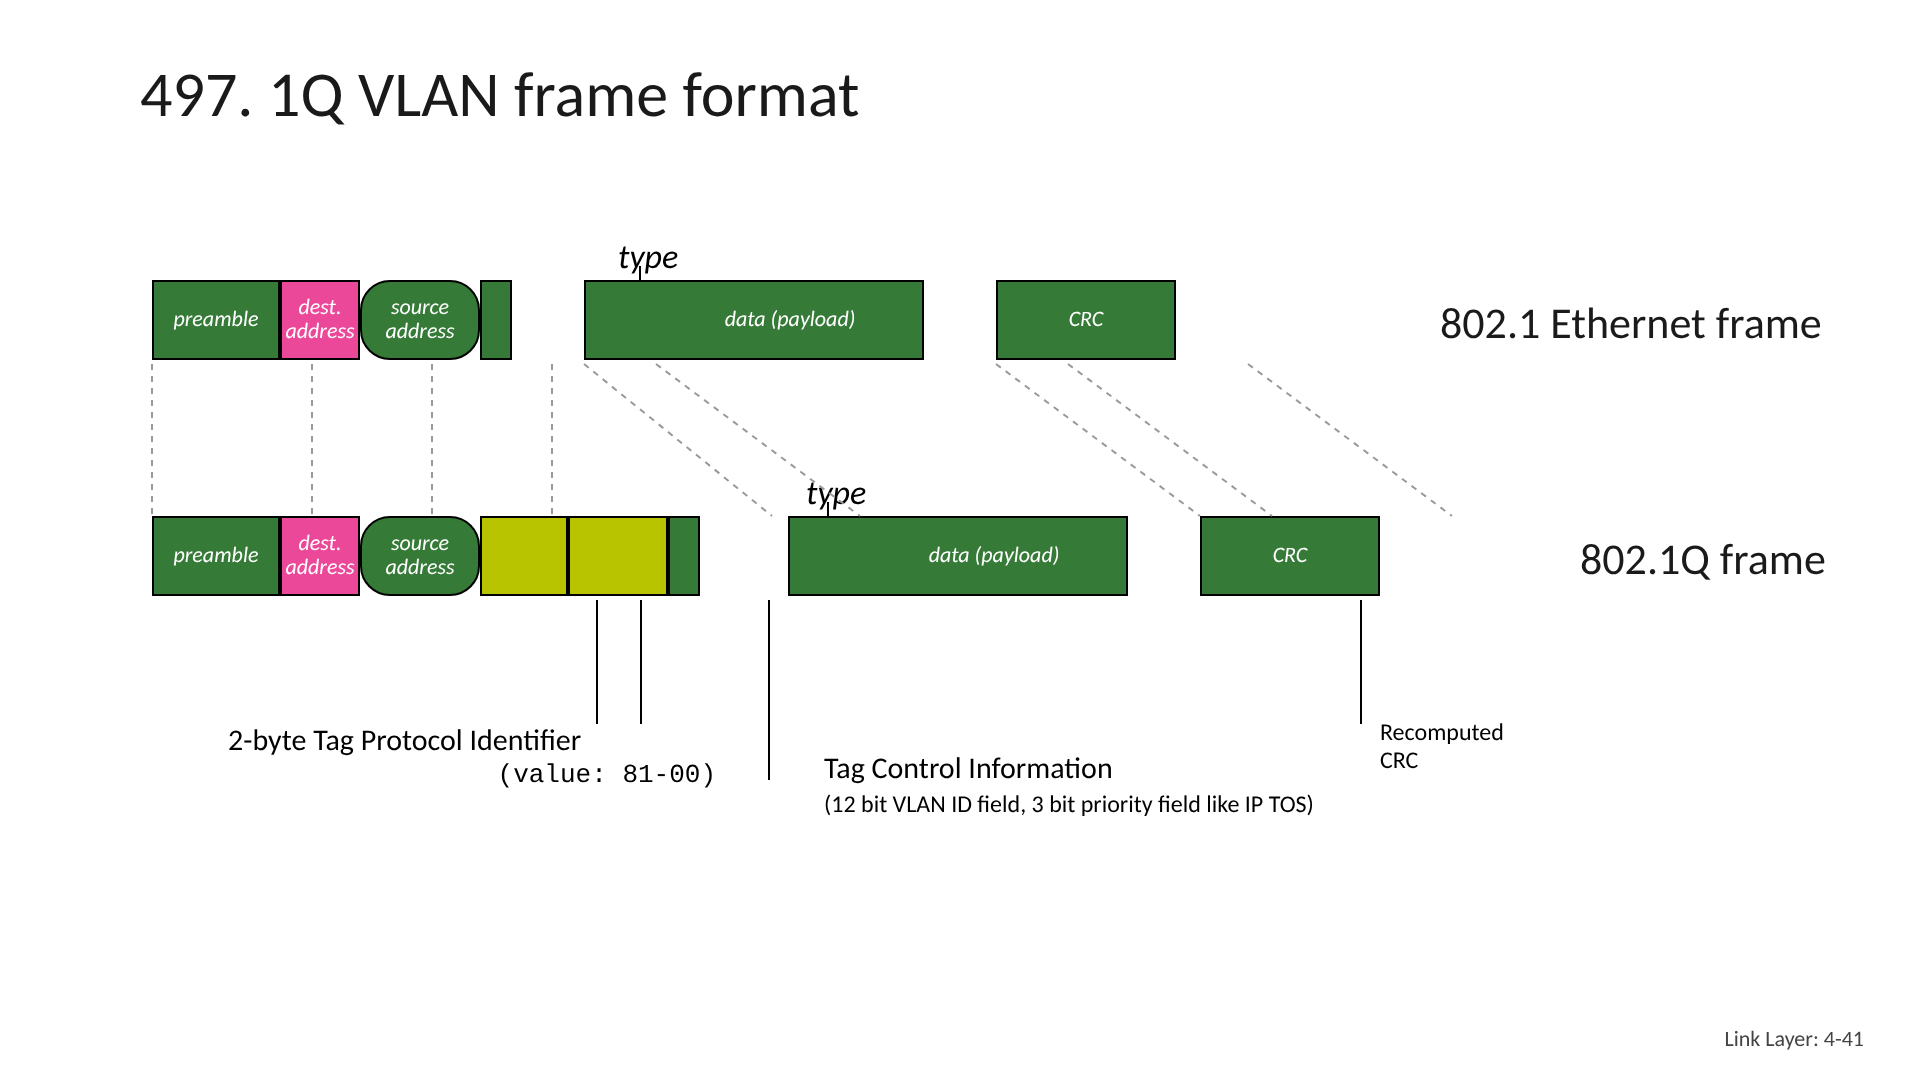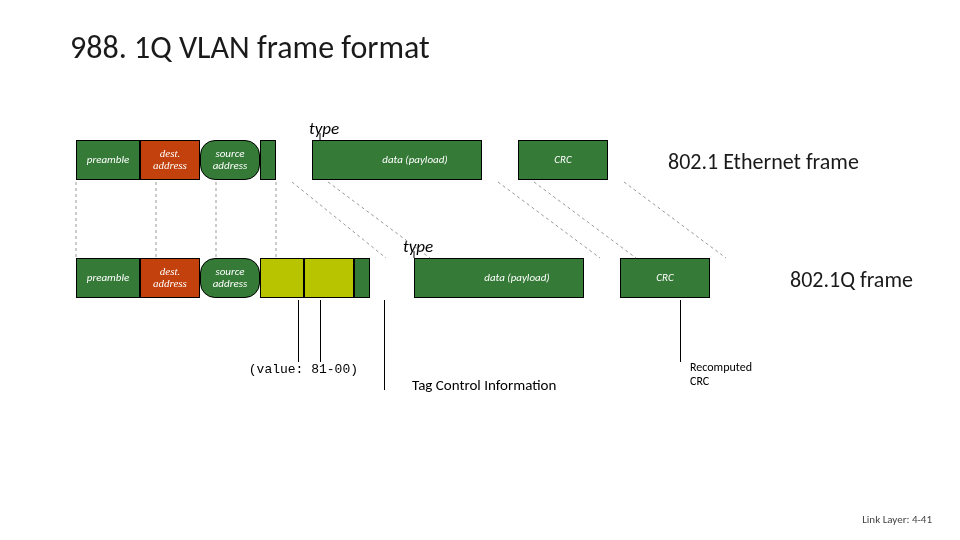--- a/index.html
+++ b/index.html
@@ -29,21 +29,21 @@
     display: flex;
     align-items: center;
     justify-content: center;
     text-align: center;
     line-height: 1.05;
     border: 1px solid #000;
     font-style: italic;
     white-space: pre-line;
   }
   .preamble { background:#357a37; width:64px; font-style: italic;}
-  .dest     { background:#c2410c; width:60px;font-family:Liberation Serif, serif; }
+  .dest     { background:#ec4899; width:40px; }
   .src      { background:#357a37; width:60px;border-radius:15px; }
   .typebox  { background:#357a37; width:16px; }
   .payload  { background:#357a37;  padding-left: 36px;}
   .crc      { background:#357a37; font-style: italic;}
   .gap      { background:#fff; border:none; }
   .tpi      { background:#b9c400; width:44px; }
   .tci      { background:#b9c400; width:50px; }
   .typelbl {
     position: absolute;
     font-size: 17px;
@@ -84,36 +84,36 @@
   }
   .vline {
     position:absolute;
     width:0;
     border-left:1px solid #000;
   }
 </style>
 </head>
 <body>
 
-<div class="title">988. 1Q VLAN frame format</div>
+<div class="title">497. 1Q VLAN frame format</div>
 
 <div class="typelbl" style="left:309px; top:118px;">type</div>
 <div class="frame" style="left:76px; top:140px;">
   <div class="seg preamble">preamble</div>
   <div class="seg dest">dest.
 address</div>
   <div class="seg src">source
 address</div>
   <div class="seg typebox"></div>
   <div class="seg gap" style="width:36px;"></div>
   <div class="seg payload" style="width:170px;">data (payload)</div>
   <div class="seg gap" style="width:36px;"></div>
   <div class="seg crc" style="width:90px;">CRC</div>
 </div>
-<div class="framelabel" style="left:668px; top:148px;">802.1 Ethernet frame</div>
+<div class="framelabel" style="left:720px; top:148px;">802.1 Ethernet frame</div>
 
 <div class="typelbl" style="left:403px; top:236px;">type</div>
 <div class="frame" style="left:76px; top:258px;">
   <div class="seg preamble">preamble</div>
   <div class="seg dest">dest.
 address</div>
   <div class="seg src">source
 address</div>
   <div class="seg tpi"></div>
   <div class="seg tci"></div>
@@ -142,23 +142,25 @@
   <line x1="320" y1="133" x2="320" y2="140" stroke="#000"></line>
   <line x1="414" y1="251" x2="414" y2="258" stroke="#000"></line>
 </svg>
 
 <div class="vline" style="left:298px; top:300px; height:62px;"></div>
 <div class="vline" style="left:320px; top:300px; height:62px;"></div>
 <div class="vline" style="left:384px; top:300px; height:90px;"></div>
 <div class="vline" style="left:680px; top:300px; height:62px;"></div>
 
 <div class="annot" style="left:114px; top:362px; width:280px;">
+  <span>2-byte Tag Protocol Identifier</span>
   <span class="sub" style="text-align:right; padding-right:36px;">(value: 81-00)</span>
 </div>
 
 <div class="annot" style="left:396px; top:376px; width:300px;margin-left:16px;">
   <span>Tag Control Information</span>
+  <span class="small">(12 bit VLAN ID field, 3 bit priority field like IP TOS)</span>
 </div>
 
 <div class="annot" style="left:690px; top:360px; font-size:12px; white-space:pre-line;">Recomputed
 CRC</div>
 
 <div class="footer">Link Layer: 4-41</div>
 
 </body></html>

